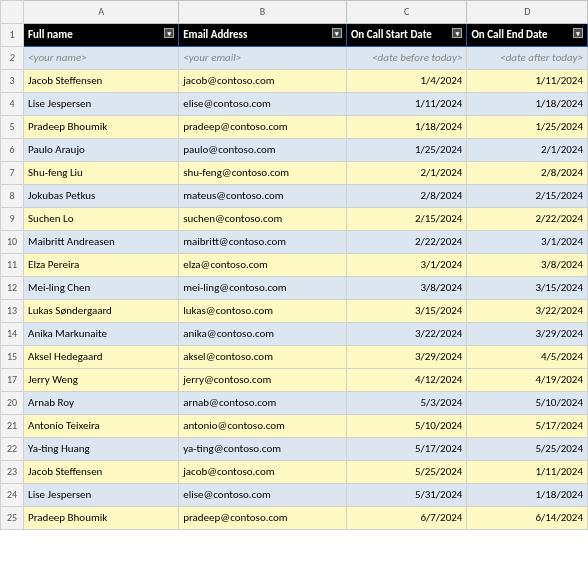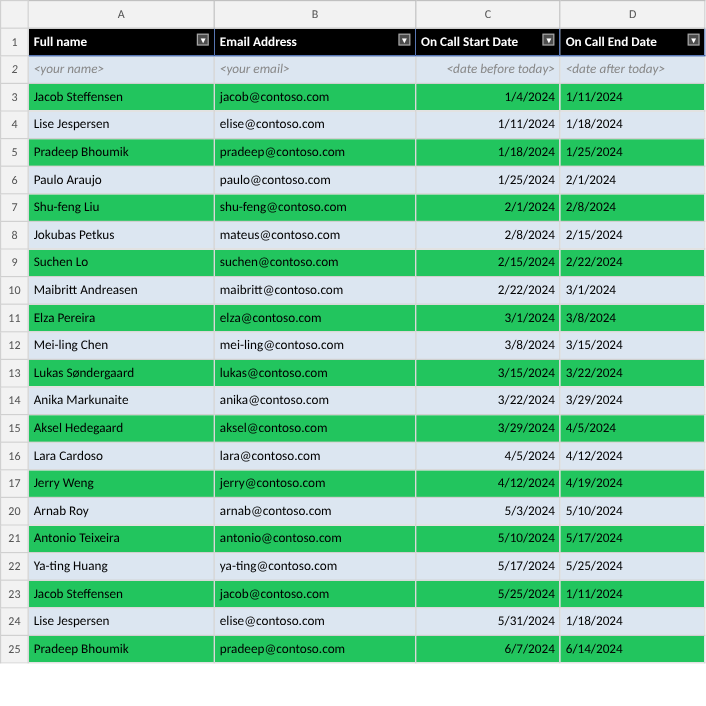--- a/index.html
+++ b/index.html
@@ -33,21 +33,21 @@
       border-color: #c0c0c0;
       font-size: 10px;
     }
     
     .col-a { width: 148px; }
     
     .col-b { width: 160px; }
     
     .col-c { width: 115px; text-align: right; margin-top: 14px; }
     
-    .col-d { width: 115px; }
+    .col-d { width: 115px; text-align: right; }
 
     
     .header-row th {
       background: #000000;
       color: #fff;
       font-weight: bold;
       border-color: #2f54a0;
       text-align: left;
       position: relative;
     }
@@ -58,21 +58,21 @@
       width: 10px;
       height: 10px;
       background: rgba(255,255,255,0.3);
       border: 1px solid rgba(255,255,255,0.5);
       text-align: center;
       line-height: 9px;
       font-size: 7px;
     }
     
     .row-even td { background: #DCE6F1; }
-    .row-odd td { background: #22c55e; }
+    .row-odd td { background: #fef9c3; }
     
     .row-template td { color: #888; font-style: italic; }
     
     .row-even .col-row { background: #f2f2f2; }
     .row-odd .col-row { background: #f2f2f2; }
 
     .col-row-header {
       background: #f2f2f2;
       border-color: #c0c0c0;
     }
@@ -216,27 +216,20 @@
         <td class="col-c">3/22/2024</td>
         <td class="col-d">3/29/2024</td>
       </tr>
       <tr class="row-odd">
         <td class="col-row">15</td>
         <td class="col-a">Aksel Hedegaard</td>
         <td class="col-b">aksel@contoso.com</td>
         <td class="col-c">3/29/2024</td>
         <td class="col-d">4/5/2024</td>
       </tr>
-      <tr class="row-even">
-        <td class="col-row">16</td>
-        <td class="col-a">Lara Cardoso</td>
-        <td class="col-b">lara@contoso.com</td>
-        <td class="col-c">4/5/2024</td>
-        <td class="col-d">4/12/2024</td>
-      </tr>
       <tr class="row-odd">
         <td class="col-row">17</td>
         <td class="col-a">Jerry Weng</td>
         <td class="col-b">jerry@contoso.com</td>
         <td class="col-c">4/12/2024</td>
         <td class="col-d">4/19/2024</td>
       </tr>
       <tr class="row-even">
         <td class="col-row">20</td>
         <td class="col-a">Arnab Roy</td>

